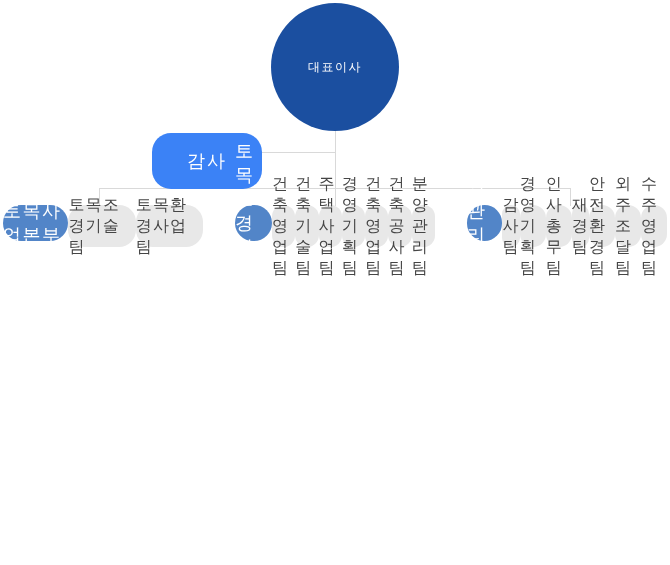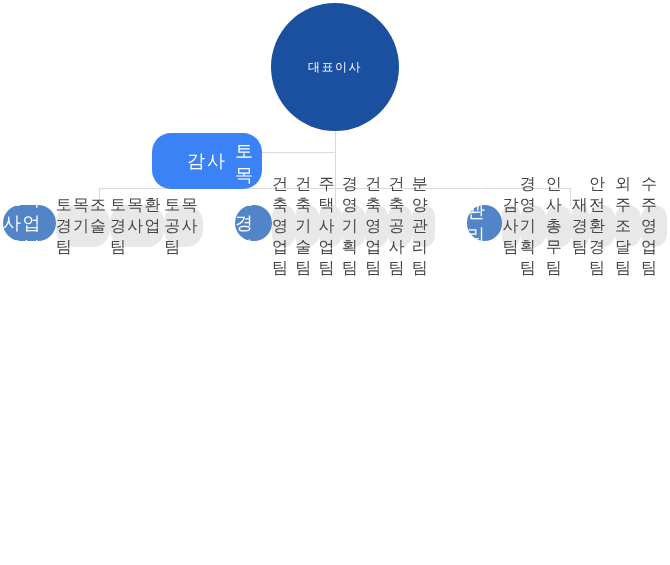--- a/index.html
+++ b/index.html
@@ -127,21 +127,20 @@
   <div class="line line-v" style="left:570px; top:188px; height:18px;"></div>
 
   <div class="ceo-circle">대표이사</div>
 
   <div class="audit-pill">감사</div>
 
   <div class="column col-1">
     <div class="division-header">토목사업본부</div>
     <div class="team-pill">토목조경기술팀</div>
     <div class="team-pill">토목환경사업팀</div>
-    <div class="team-pill">토목공사팀</div>
   </div>
 
   <div class="column col-2">
     <div class="division-header">토목조경기술팀</div>
     <div class="team-pill">건축영업팀</div>
     <div class="team-pill">건축기술팀</div>
     <div class="team-pill">주택사업팀</div>
     <div class="team-pill">경영기획팀</div>
     <div class="team-pill">건축영업팀</div>
     <div class="team-pill">건축공사팀</div>

